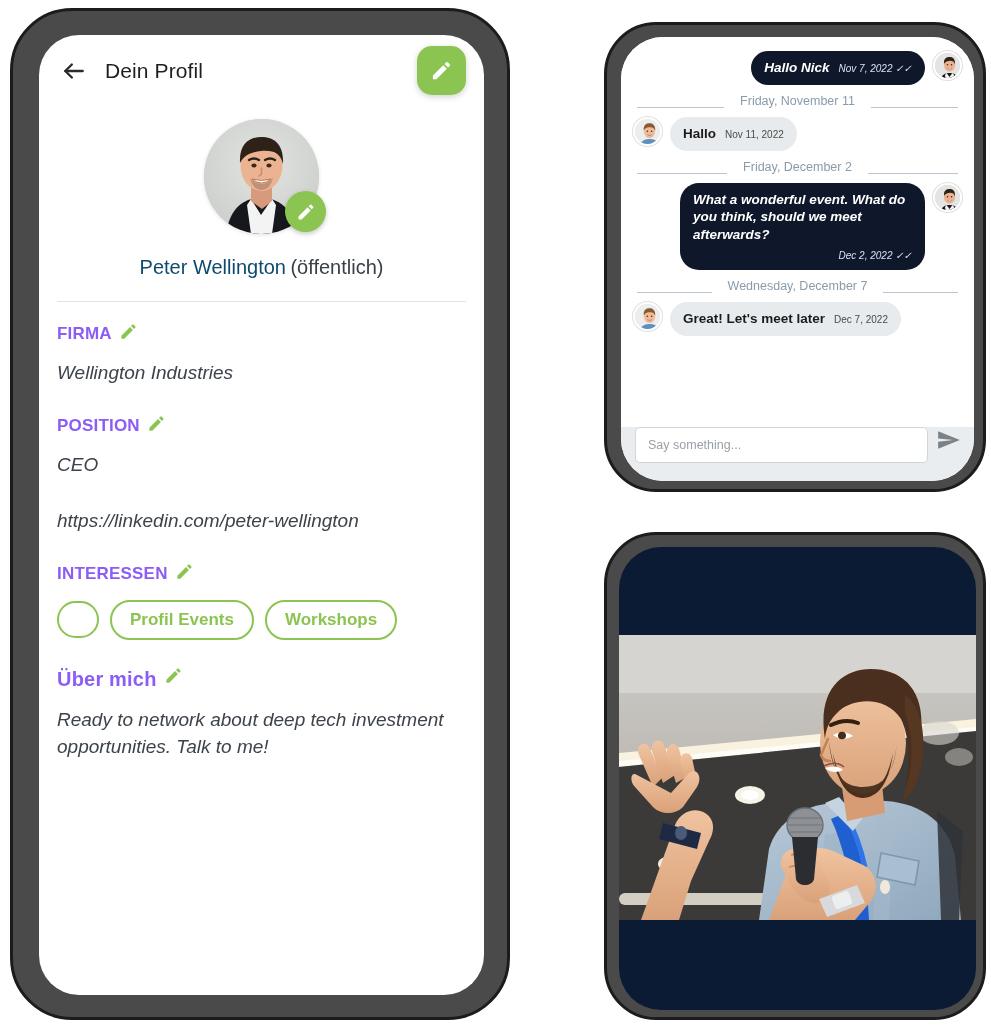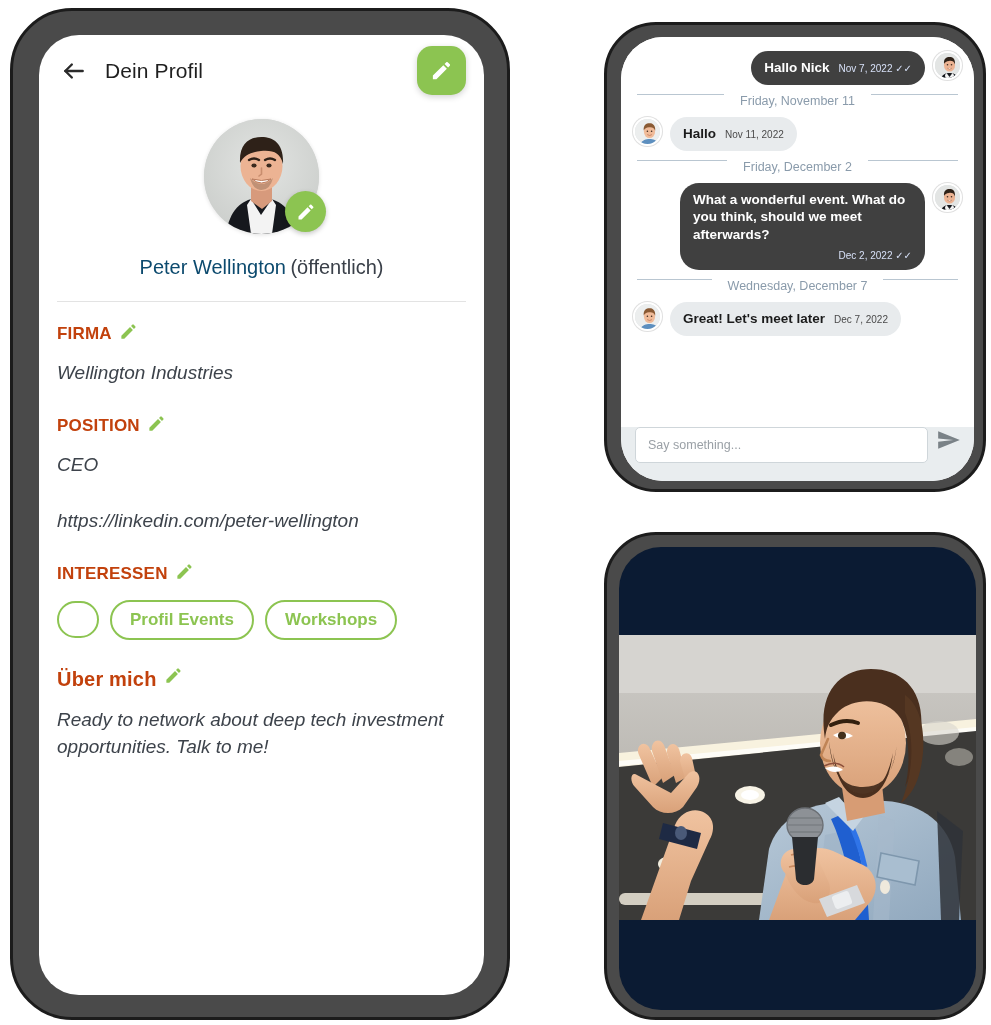--- a/index.html
+++ b/index.html
@@ -134,21 +134,21 @@
     font-weight: normal;
   }
 
   .fields { padding: 22px 18px 0 18px; }
   .field-label {
     display: flex;
     align-items: flex-start;
     gap: 7px;
     font-size: 17px;
     font-weight: bold;
-    color: #c2410c;
+    color: #8b5cf6;
     letter-spacing: 0.2px;
   }
   .field-label.mixed { text-transform: none; font-size: 20px; }
   .pencil-sm { width: 19px; height: 19px; flex: 0 0 auto; cursor: pointer; margin-top: -2px; }
   .field-value {
     font-size: 19px;
     color: #3d434b;
     margin-top: 15px;
     margin-bottom: 29px;
     line-height: 1.45;
@@ -184,42 +184,42 @@
   .msg-row.out { justify-content: flex-end; }
   .msg-row.in { justify-content: flex-start; }
   .bubble {
     border-radius: 19px;
     padding: 8px 13px;
     max-width: 245px;
     font-size: 13.5px;
     line-height: 1.32;
     position: relative;
   }
-  .bubble.out { background: #404040; color: #fff; font-weight: bold; }
+  .bubble.out { background: #0f172a; color: #fff; font-weight: bold; font-style: italic; }
   .bubble.in  { background: #e8ebed; color: #1b1b1b; font-weight: bold; }
   .bubble .text { display: inline; }
   .bubble .meta {
     font-size: 10px;
     font-weight: normal;
     margin-left: 9px;
     white-space: nowrap;
   }
   .bubble.out .meta { color: #d7e0f7; }
   .bubble.in .meta  { color: #4a4a4a; }
   .bubble.multiline .meta { display: block; text-align: right; margin-left: 0; margin-top: 5px; }
   .chat-avatar {
     width: 29px; height: 29px; border-radius: 50%;
     overflow: hidden; flex: 0 0 auto;
     border: 2px solid #fff;
     box-shadow: 0 0 0 1px #e0e0e0;
     background: #dfe3e6;
   }
   .chat-avatar svg { display: block; width: 29px; height: 29px; }
   .date-divider {
-    display: flex; align-items: flex-start; gap: 16px;
+    display: flex; align-items: flex-end; gap: 16px;
     margin: 9px 4px 9px 4px;
     color: #8a9bab;
     font-size: 12.5px;
   }
   .date-divider .line { flex: 1; height: 1px; background: #b9c6d1; }
   .chat-input-bar {
     height: 54px;
     background: #e9edef;
     display: flex;
     align-items: flex-start;

